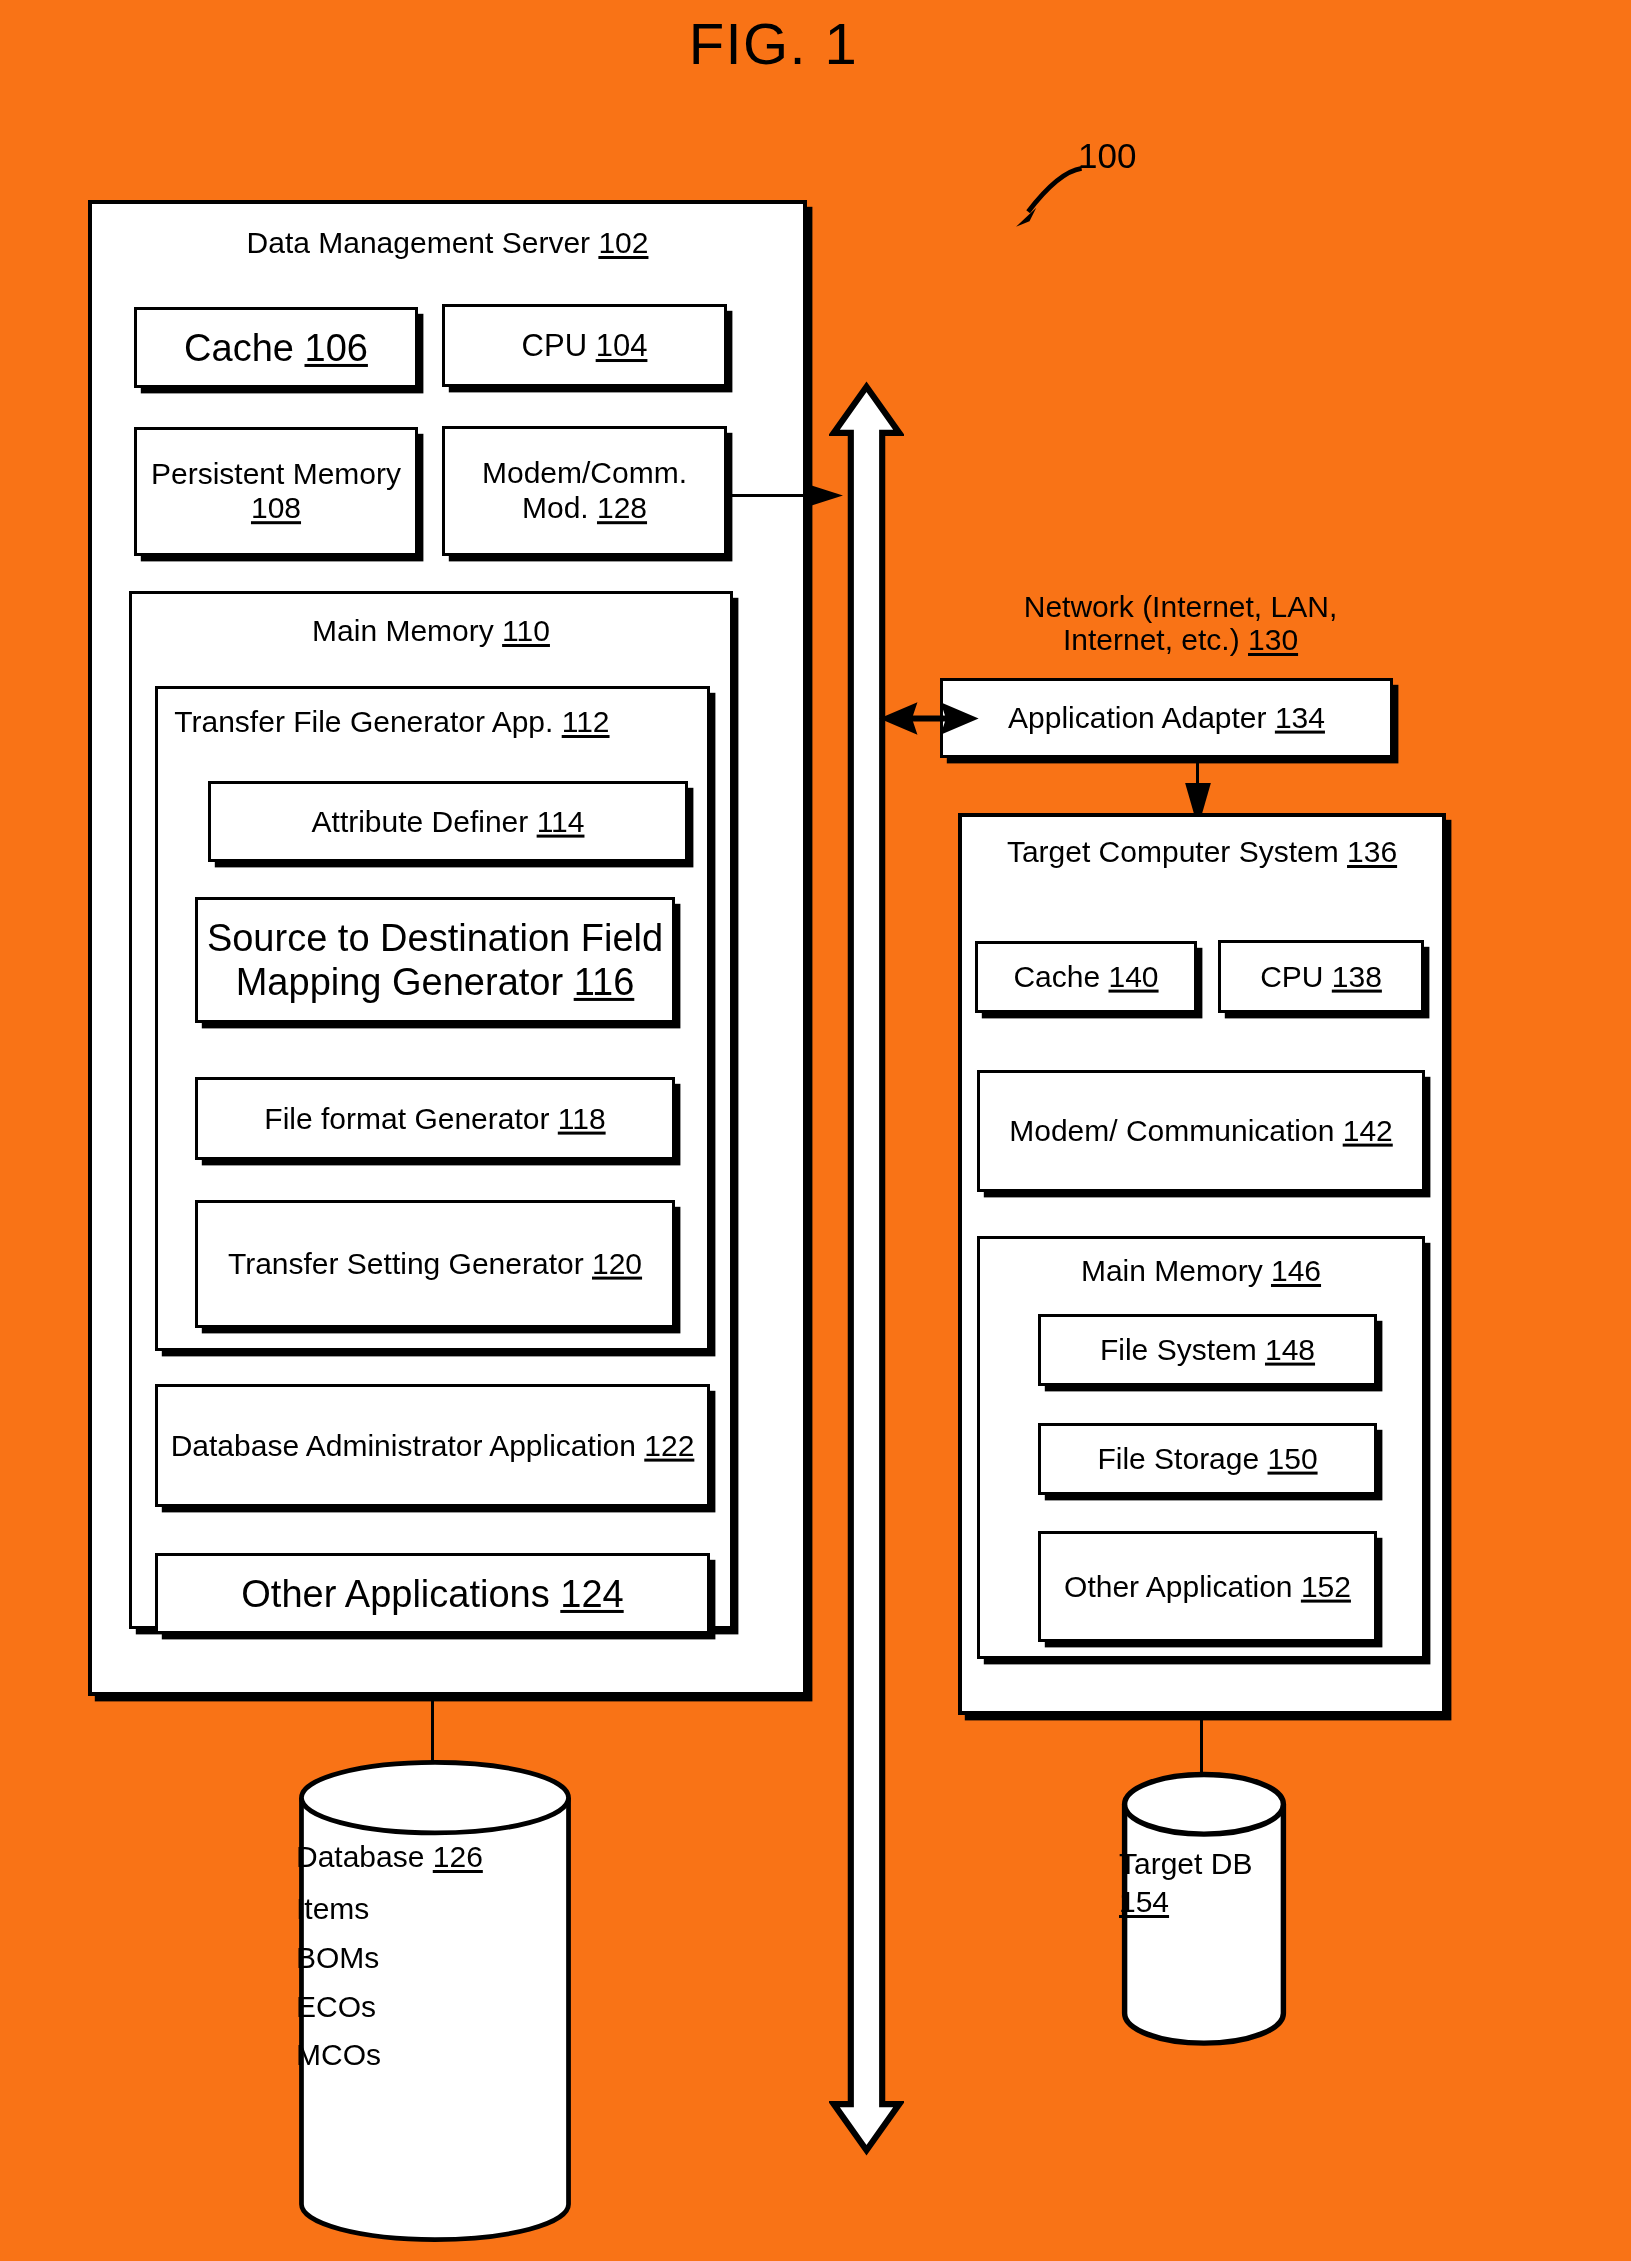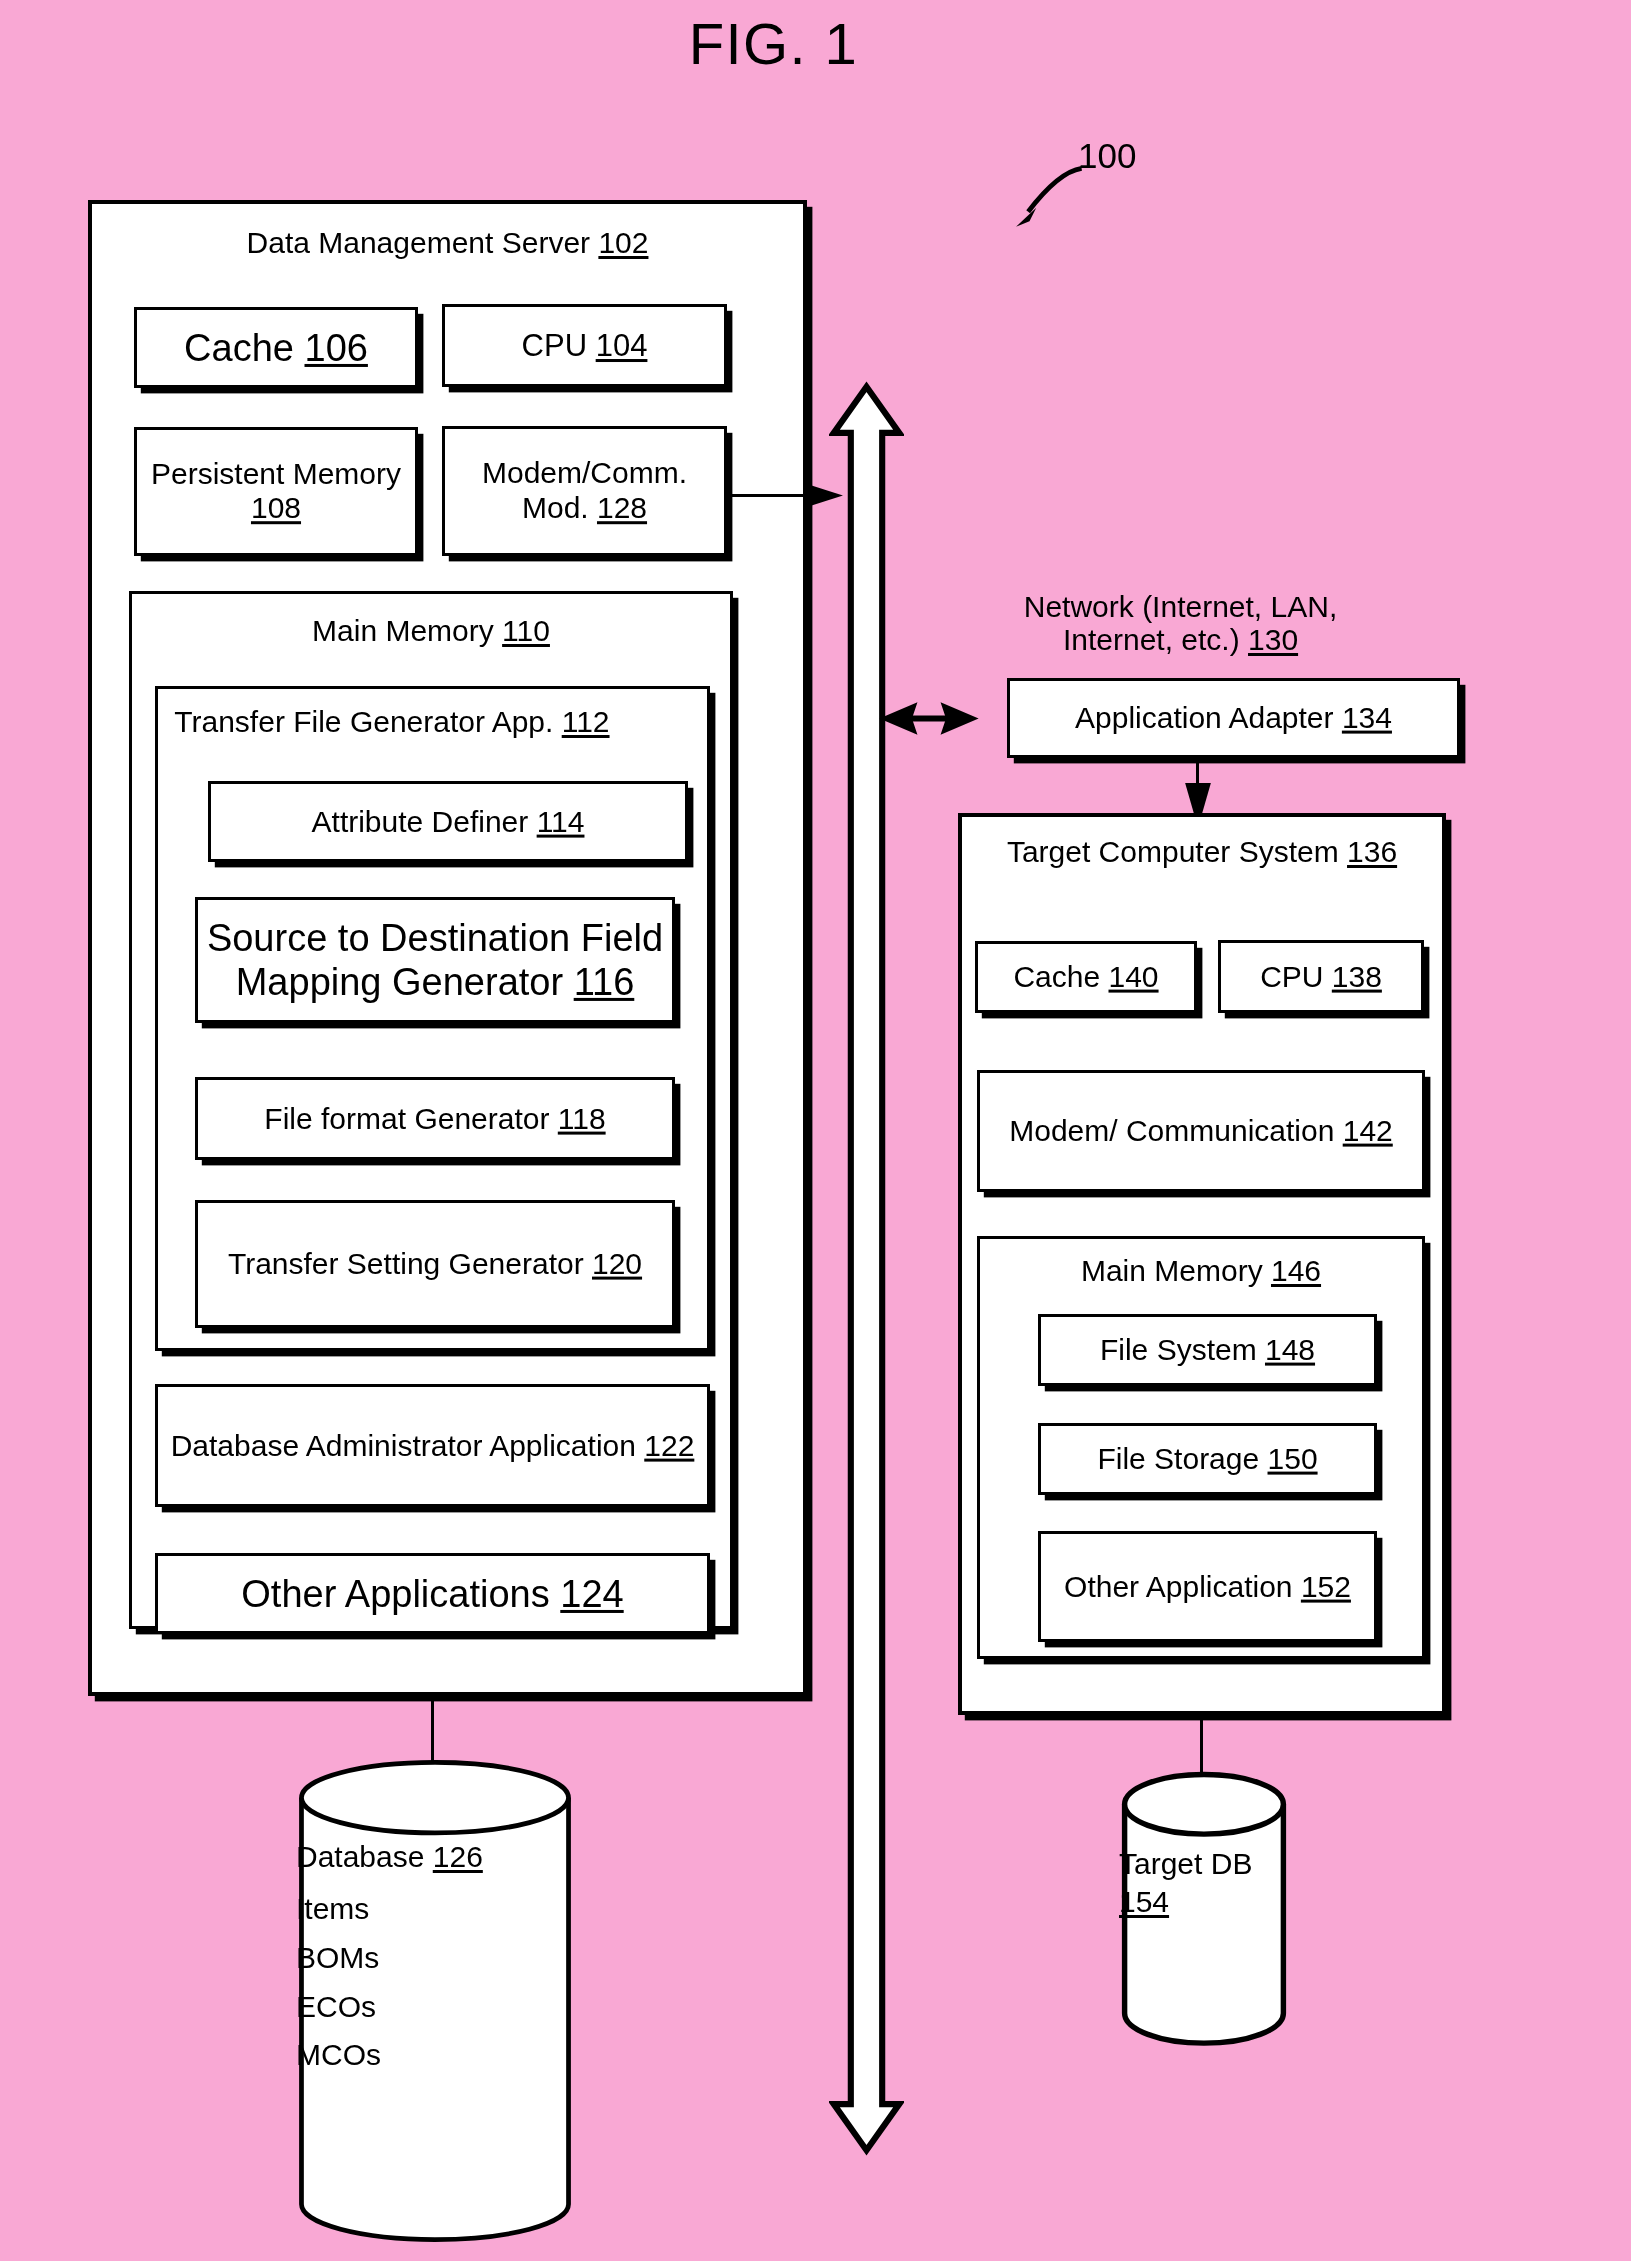--- a/index.html
+++ b/index.html
@@ -9,21 +9,21 @@
     background: #ffffff;
   }
   body {
     font-family: "Liberation Sans", sans-serif;
     color: #000000;
   }
   #page {
     position: relative;
     width: 1632px;
     height: 2261px;
-    background: #f9a8d4;
+    background: #f97316;
     overflow: hidden;
   }
 
   
   .txt {
     position: absolute;
     text-align: center;
     line-height: 1.12;
     color: #000;
     white-space: pre-line;
@@ -223,21 +223,21 @@
 
   <svg id="bus-arrow" style="left:829px; top:380px; width:75px; height:1777px;" viewBox="0 0 110 2620" preserveAspectRatio="none">
     <path d="M55,10 L103,78 L78,78 L78,2542 L103,2542 L55,2610 L7,2542 L32,2542 L32,78 L7,78 Z" fill="#ffffff" stroke="#000000" stroke-width="9" stroke-linejoin="miter"></path>
   </svg>
 
   <div class="txt" style="left:950px; top:556px; width:461px; font-size:30px;">
     <span>Network (Internet, LAN,
 Internet, etc.) </span><u class="ref">130</u>
   </div>
 
-  <div class="box" style="left:1007px; top:678px; width:453px; height:80px;">
+  <div class="box" style="left:940px; top:678px; width:453px; height:80px;">
     <div class="center-label" style="font-size:30px;">
       <span>Application Adapter </span><u class="ref">134</u>
     </div>
   </div>
 
   <svg class="arrowsvg" style="left:878px; top:696px; width:102px; height:45px;" viewBox="0 0 150 66">
     <line x1="28" y1="33" x2="122" y2="33" stroke="#000" stroke-width="9"></line>
     <path d="M2,33 L58,9 L50,33 L58,57 Z" fill="#000"></path>
     <path d="M148,33 L92,9 L100,33 L92,57 Z" fill="#000"></path>
   </svg>

